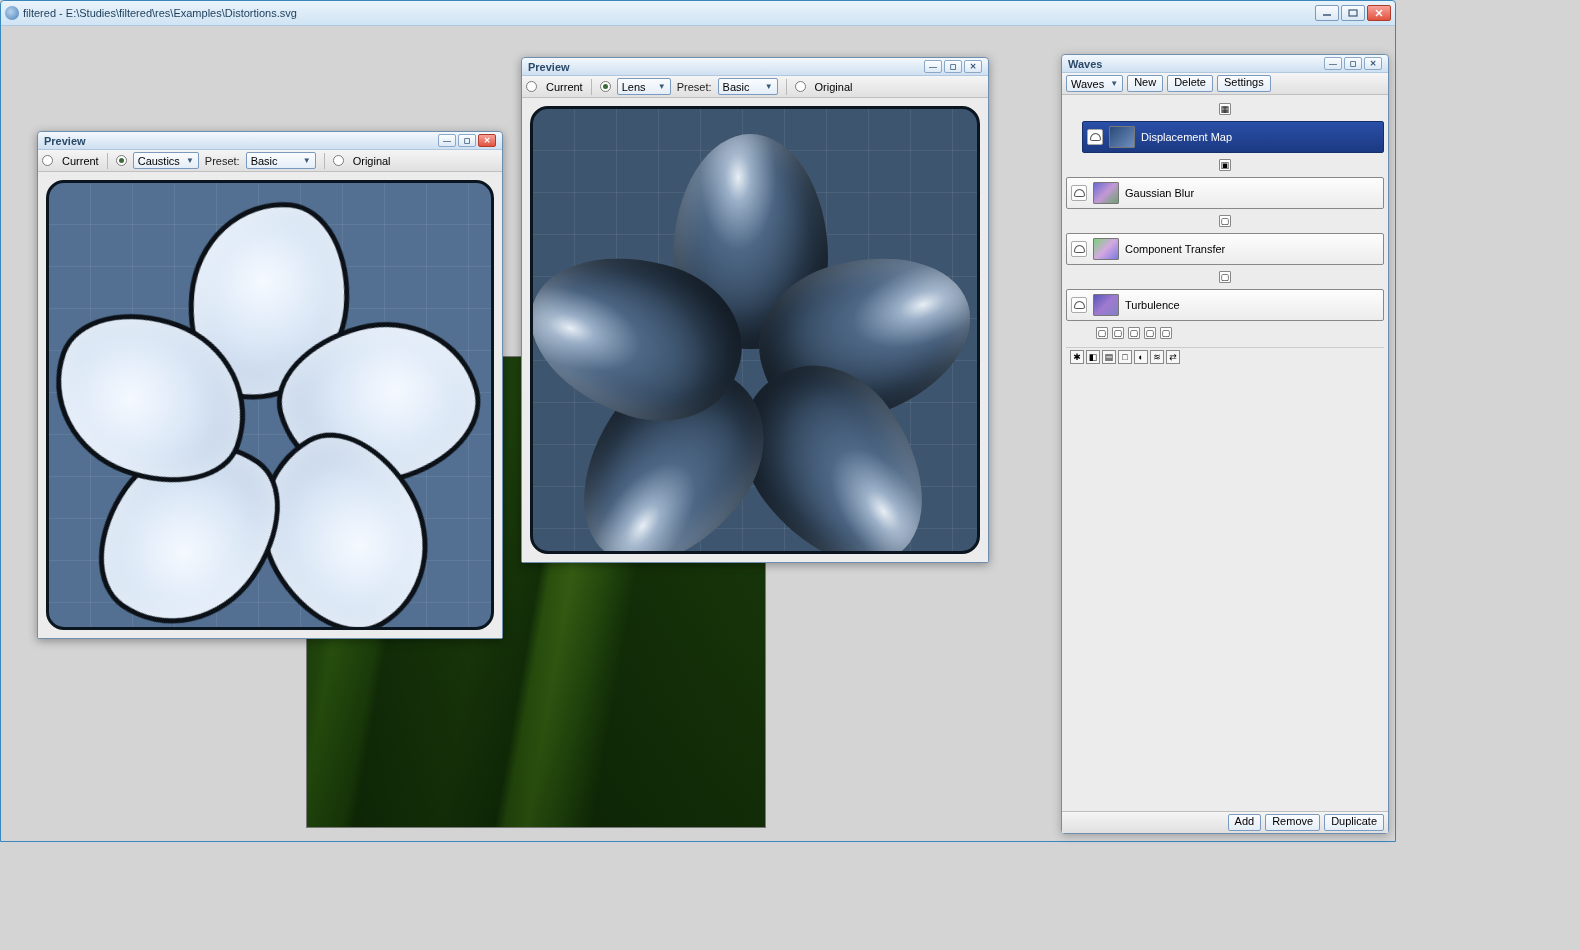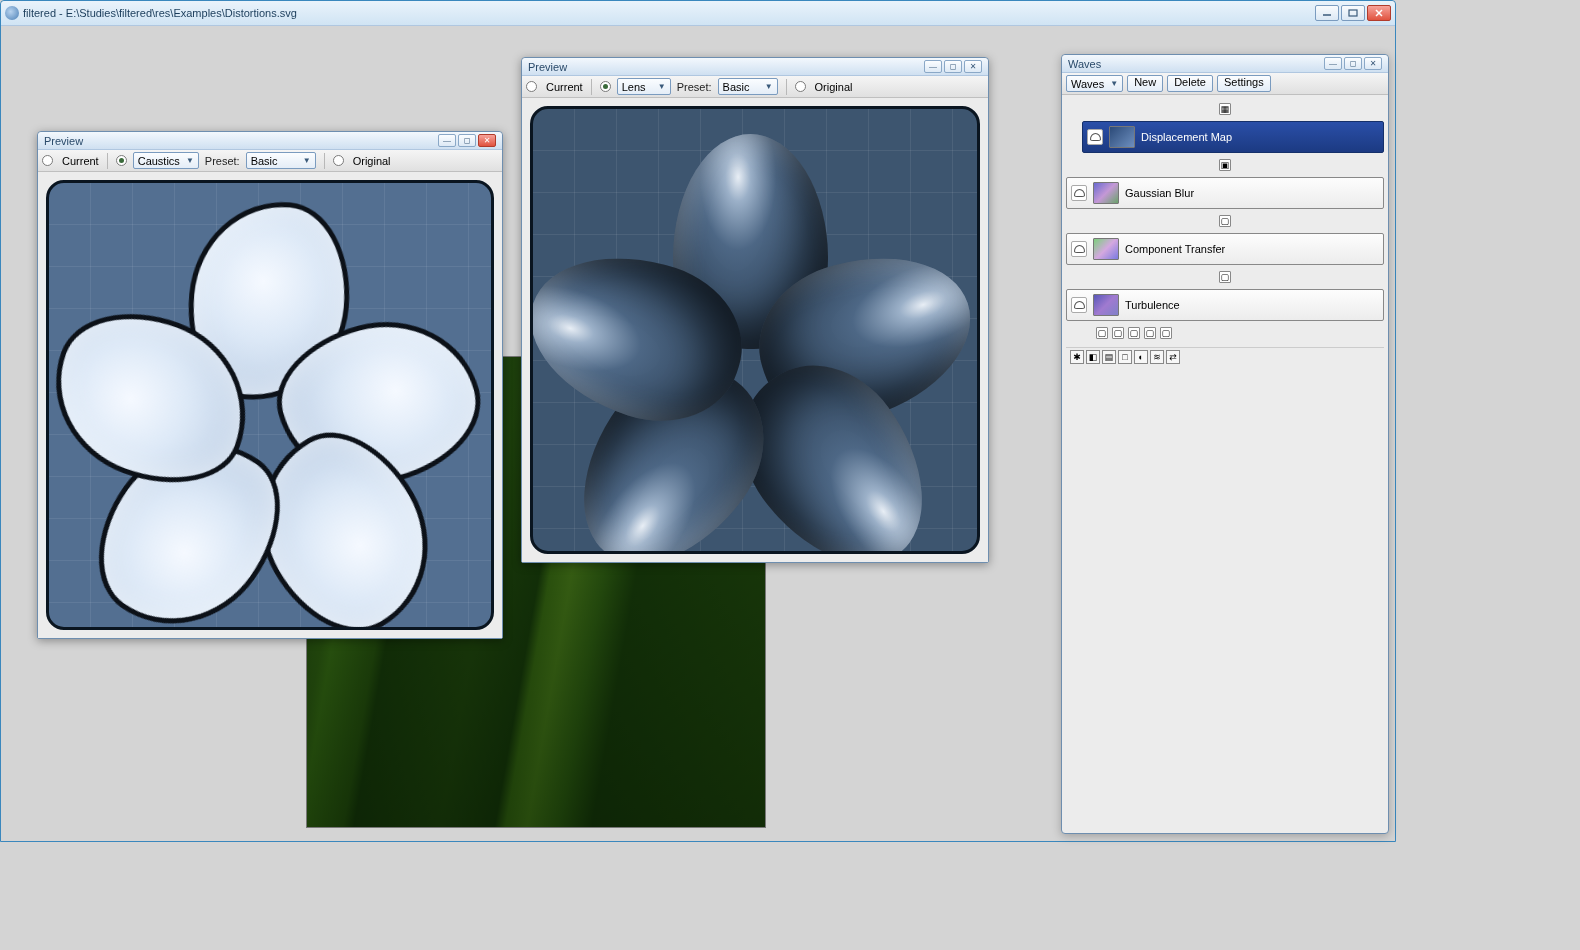--- a/index.html
+++ b/index.html
@@ -33,21 +33,21 @@
   
   .workspace { position:absolute; left:0; top:45px; right:0; bottom:0; }
 
   
   .panel { position:absolute; border:1px solid #6e8eaf;
            border-radius:4px 4px 2px 2px; box-shadow:0 2px 10px rgba(0,0,0,0.35);
            display:flex; flex-direction:column; background:#ececec; }
   .panel-title { height:18px;
                  background:linear-gradient(#f3f8fd,#cfe0f1);
                  border-bottom:1px solid #b0c7e0; display:flex; align-items:center;
-                 padding:0 6px; border-radius:4px 4px 0 0; color:#2a4a6a; }
+                 padding:0 6px; border-radius:4px 4px 0 0; color:#2a4a6a;font-weight:bold; }
   .panel-title .smallbtns { display:flex; gap:2px; margin-left:auto; }
   .smallbtn { width:18px; height:13px; border:1px solid #8aa8c7;
               background:linear-gradient(#fbfdff,#dde9f5);
               border-radius:2px; display:flex; align-items:center; justify-content:center;
               cursor:pointer; color:#3a5a7a; font-size:8px; }
   .smallbtn.close-red { background:linear-gradient(#f7a39b,#e05340); border-color:#b13b2b; color:#fff; }
 
   .panel-toolbar { height:22px; background:linear-gradient(#f5f5f5,#e0e0e0);
                    border-bottom:1px solid #bfbfbf; display:flex;
                    align-items:center; padding:0 4px; gap:6px; }
@@ -337,16 +337,27 @@
           <div class="mini">✱</div>
           <div class="mini">◧</div>
           <div class="mini">▤</div>
           <div class="mini">□</div>
           <div class="mini">◐</div>
           <div class="mini">≋</div>
           <div class="mini">⇄</div>
         </div>
       </div>
 
+      <div class="waves-bottom">
+        <div class="btn">
+            <span>Add</span>
+          </div>
+        <div class="btn">
+            <span>Remove</span>
+          </div>
+        <div class="btn">
+            <span>Duplicate</span>
+          </div>
+      </div>
     </div>
 
   </div>
 </div>
 
 </body></html>

